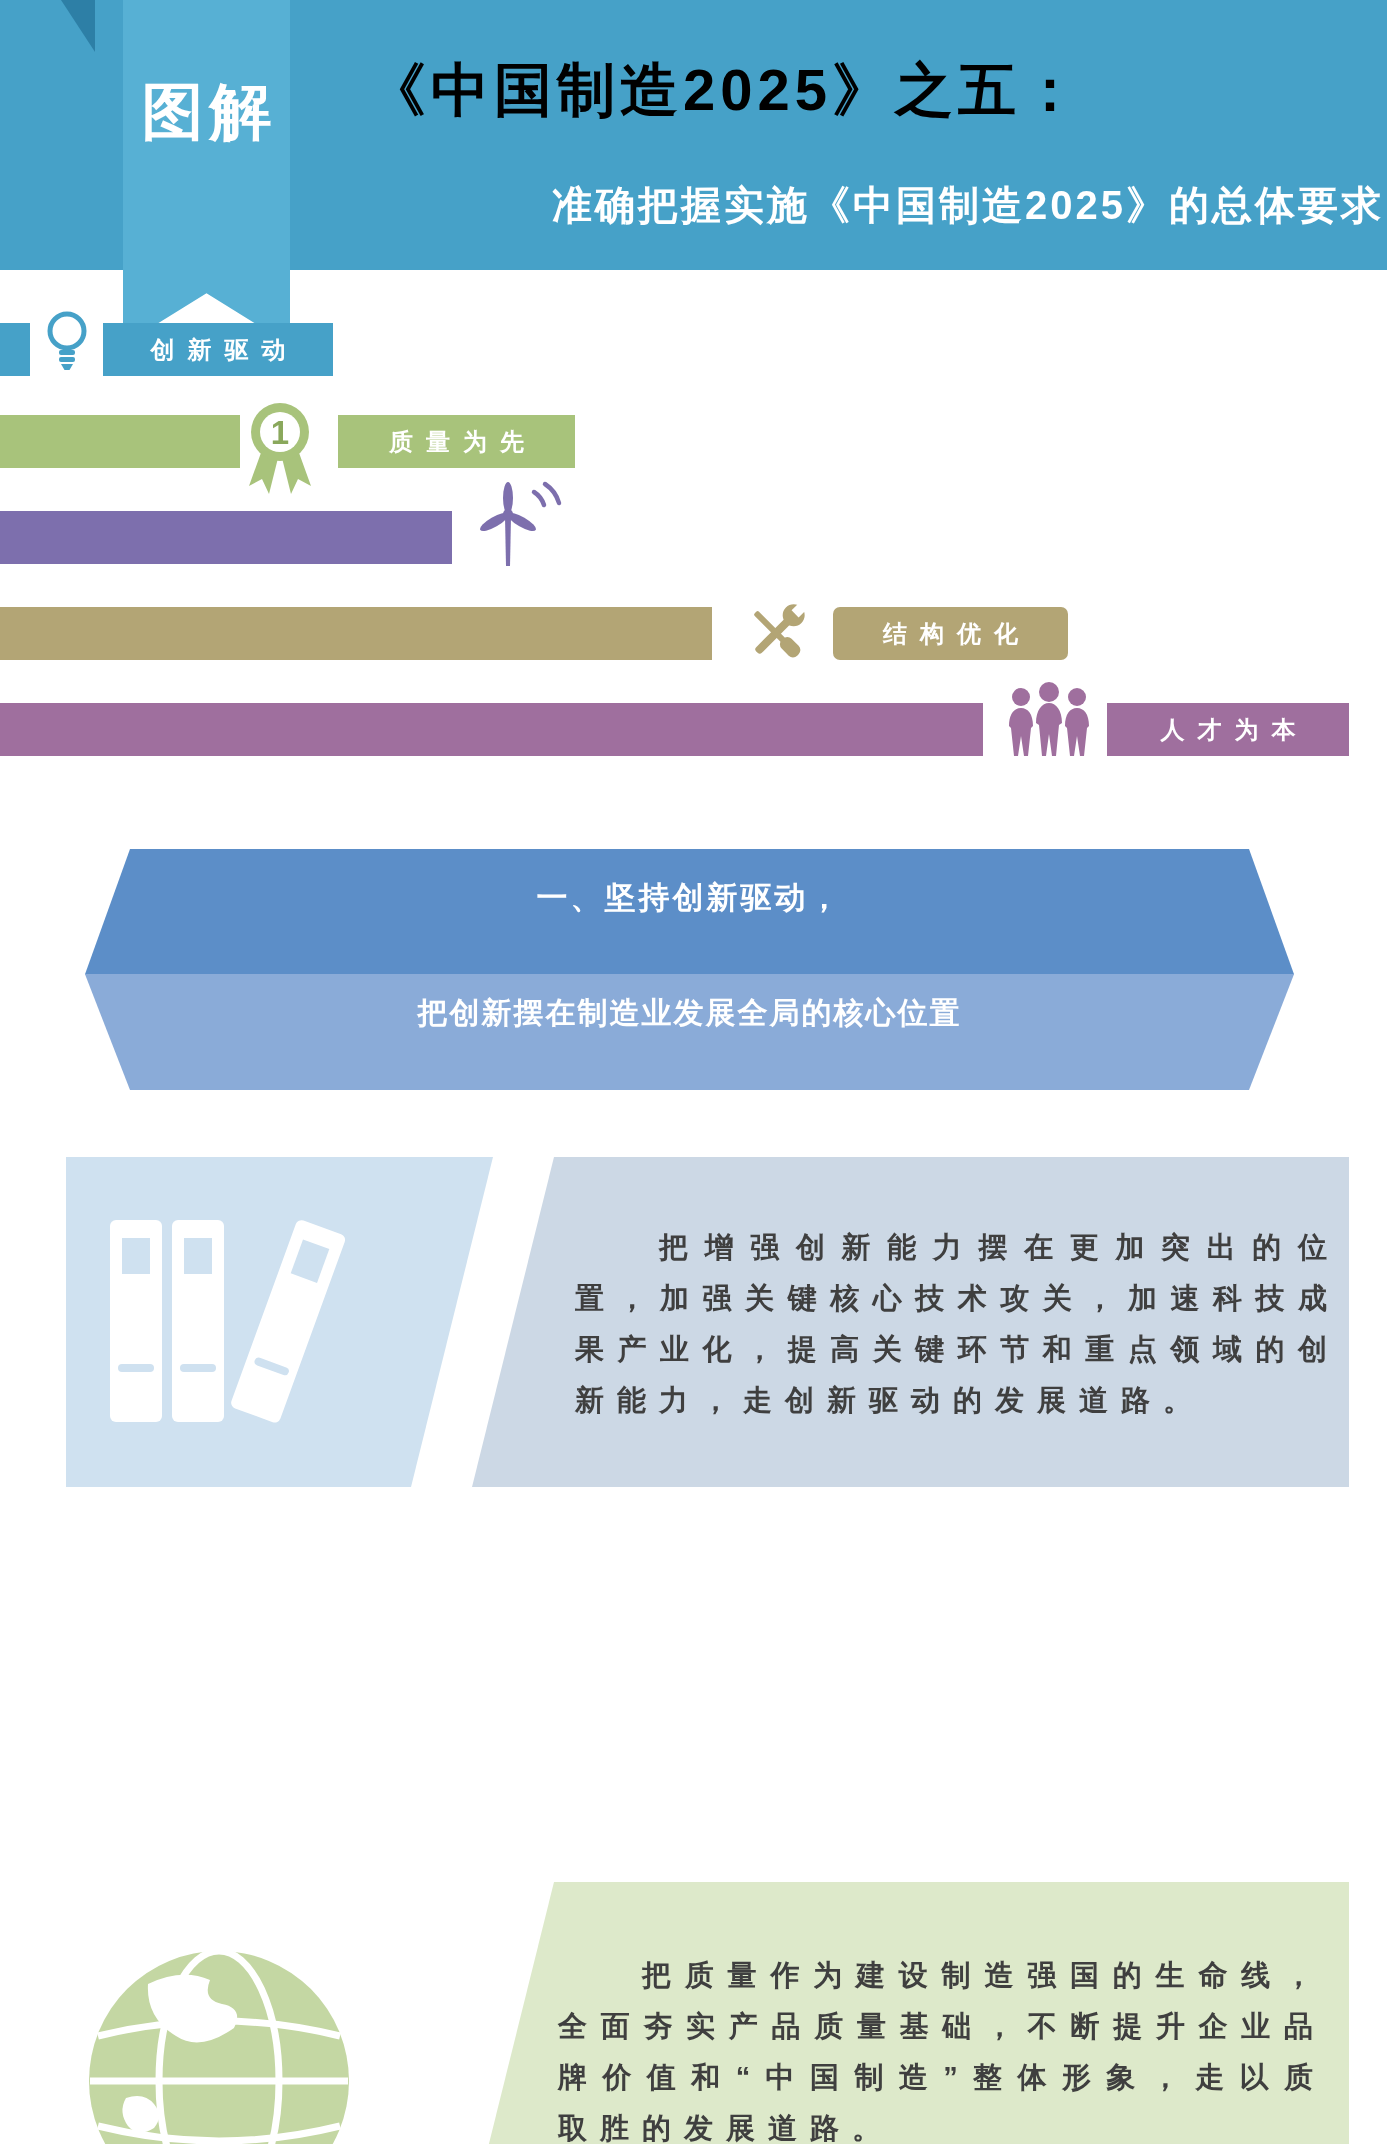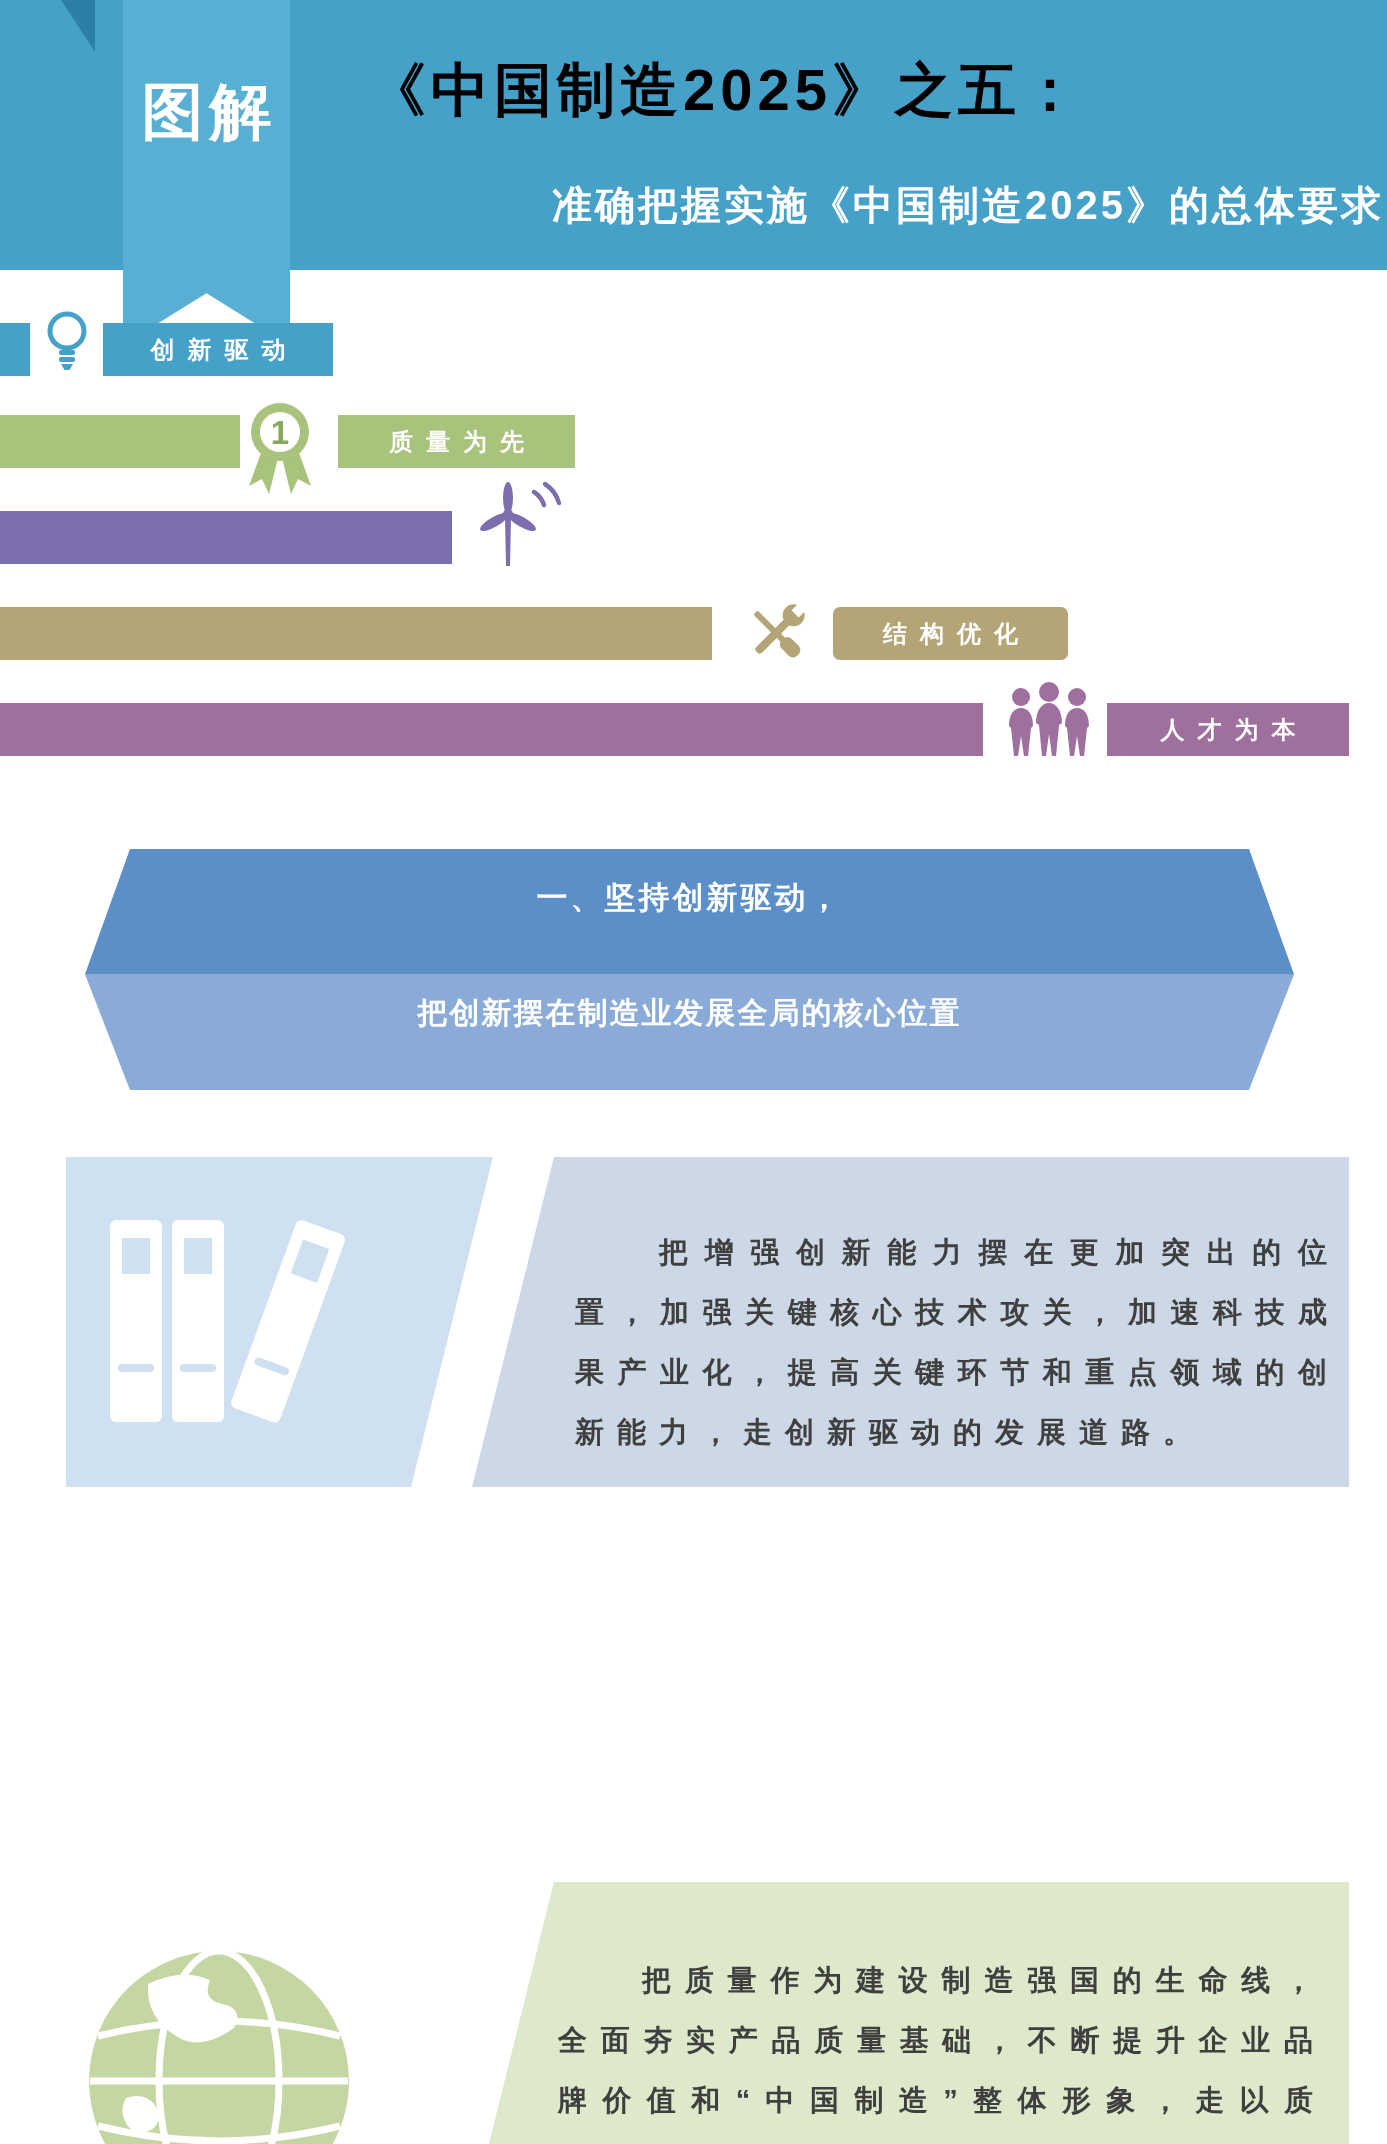--- a/index.html
+++ b/index.html
@@ -54,21 +54,21 @@
   .banner .line2 { position:absolute; top:144px; left:0; width:100%; text-align:center; color:#fff; font-size:30px; font-weight:bold; letter-spacing:2px; }
 
   
   .panel-icon-1 { position:absolute; left:66px; top:1157px; width:427px; height:330px; background:#cfe1f0;
                   clip-path:polygon(0 0,100% 0,calc(100% - 82px) 100%,0 100%); }
   .panel-text-1 { position:absolute; left:472px; top:1157px; width:877px; height:330px; background:#ccd8e5;
                   clip-path:polygon(82px 0,100% 0,100% 100%,0 100%); }
   .panel-text-2 { position:absolute; left:472px; top:1882px; width:877px; height:330px; background:#dde9ca;
                   clip-path:polygon(82px 0,100% 0,100% 100%,0 100%); }
 
-  .body-text { position:absolute; color:#3f3f3f; font-size:29px; font-weight:bold; line-height:60px;
+  .body-text { position:absolute; color:#3f3f3f; font-size:29px; font-weight:bold; line-height:51px;
                letter-spacing:13px; text-align:justify; }
   .body1 { left:575px; top:1222px; width:765px; text-indent:84px; }
   .body2 { left:558px; top:1950px; width:768px; text-indent:84px; }
 
   .binders { position:absolute; left:100px; top:1212px; }
   .globe   { position:absolute; left:86px;  top:1948px; }
 </style>
 </head>
 <body>
 

